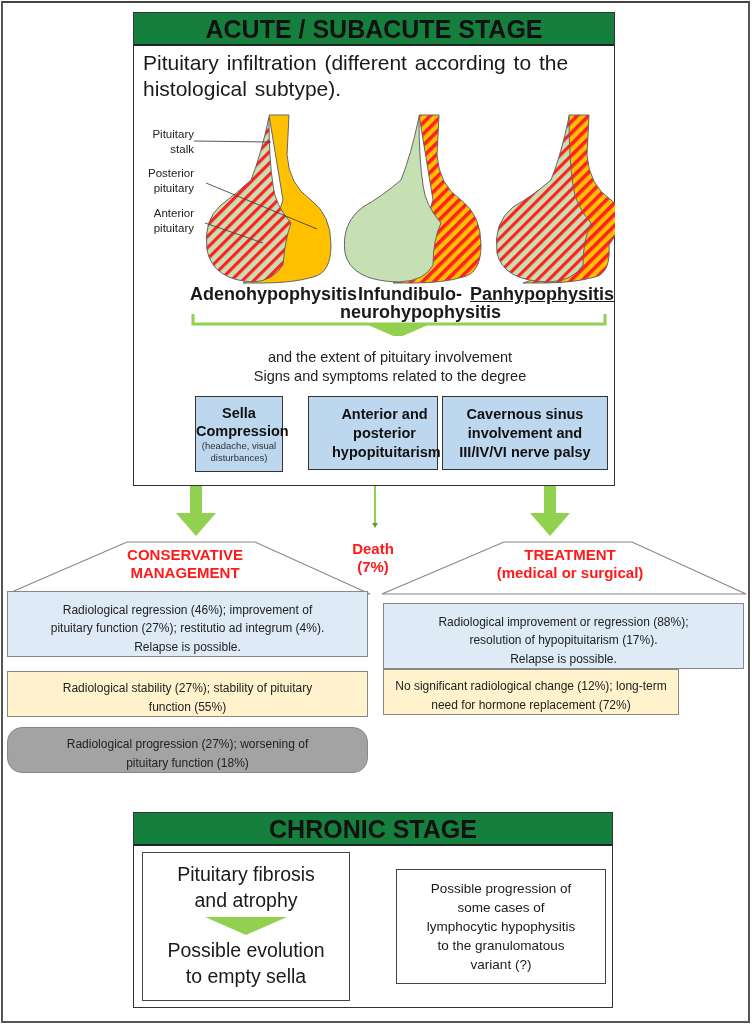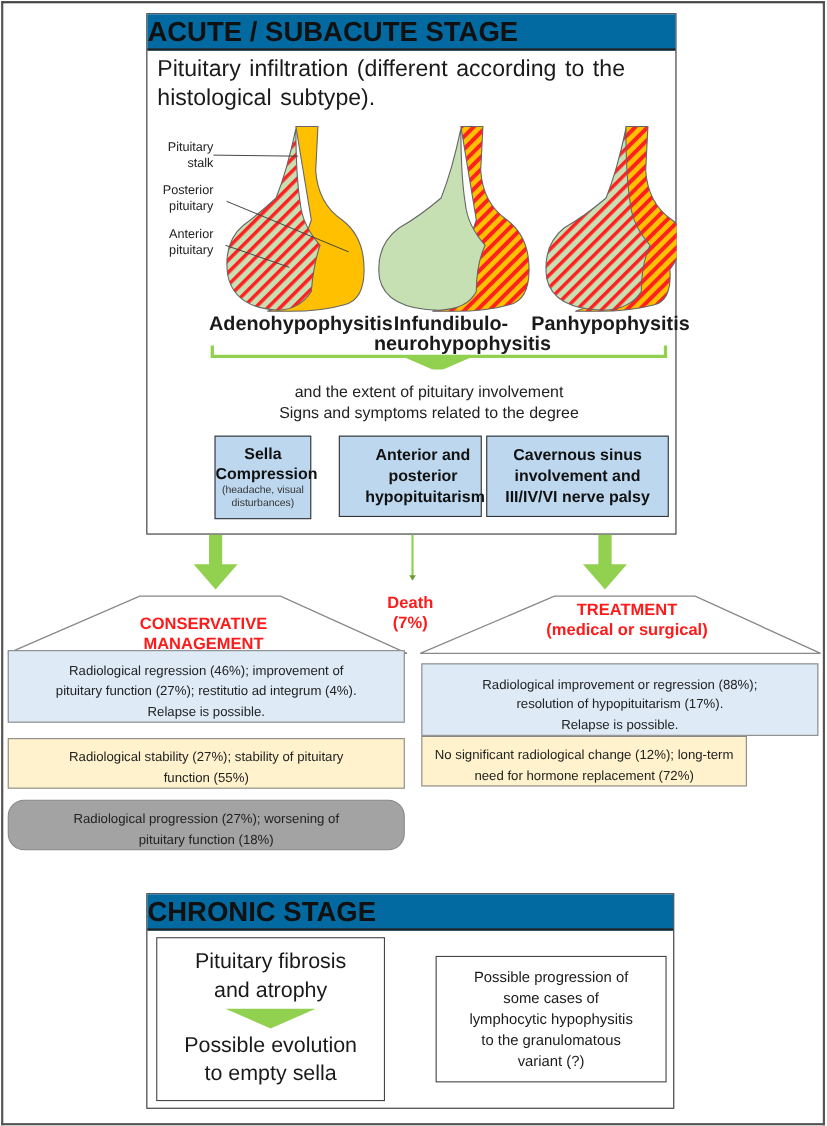--- a/index.html
+++ b/index.html
@@ -1,21 +1,21 @@
 <!DOCTYPE html>
 <html><head>
 <meta charset="utf-8">
 <style>
   html, body { margin:0; padding:0; background:#ffffff; }
   body { width:752px; height:1024px; position:relative; overflow:hidden;
          font-family:"Liberation Sans", sans-serif; color:#1a1a1a; }
   .abs { position:absolute; }
   .outer { left:1px; top:1px; width:745px; height:1018px; border:2px solid #555; border-top:2px solid #444; box-sizing:content-box; }
   .stage-box { border:1.5px solid #333; background:#fff; box-sizing:border-box; }
-  .stage-head { background:#0369a1; border-bottom:2px solid #222; font-weight:bold; color:#111; box-sizing:border-box; }
+  .stage-head { background:#15803d; border-bottom:2px solid #222; text-align:center; font-weight:bold; color:#111; box-sizing:border-box; }
   .acute { left:133px; top:12px; width:482px; height:474px; }
   .acute .stage-head { height:33px; font-size:25px; line-height:33px; }
   .intro { left:143px; top:50px; width:465px; font-size:21px; line-height:26px; text-align:left; word-spacing:2px; }
   .lbl-small { font-size:11.5px; line-height:15px; text-align:right; color:#222; }
   .type-lbl { font-size:18px; font-weight:bold; text-align:center; line-height:18px; }
   .signs { left:180px; top:348px; width:420px; text-align:center; font-size:14.5px; line-height:19px; color:#222; }
   .bluebox { background:#bdd7ee; border:1.5px solid #333; box-sizing:border-box; text-align:center; display:flex; flex-direction:column; justify-content:center; font-weight:bold; color:#111; }
   .mgmt-title { color:#ff1a1a; font-weight:bold; text-align:center; font-size:15px; line-height:18px; }
   .res { box-sizing:border-box; border:1px solid #888; text-align:center; font-size:12px; line-height:18.5px; color:#222; display:flex; flex-direction:column; justify-content:flex-end; }
   .res.blue { background:#deebf7; }
@@ -77,21 +77,21 @@
 <div class="abs lbl-small" style="left:130px; top:206px; width:64px;">
   <div>Anterior</div>
   <div>pituitary</div>
 </div>
 
 <div class="abs type-lbl" style="left:190px; top:285px; width:150px;">Adenohypophysitis</div>
 <div class="abs type-lbl" style="left:340px; top:285px; width:140px;">
   <div>Infundibulo-</div>
   <div>neurohypophysitis</div>
 </div>
-<div class="abs type-lbl" style="left:483px; top:285px; width:140px;">Panhypophysitis</div>
+<div class="abs type-lbl" style="left:470px; top:285px; width:140px;text-decoration:underline;">Panhypophysitis</div>
 
 <svg class="abs" style="left:190px; top:312px;" width="420" height="24">
   <path d="M3 2 L3 12 L415 12 L415 2" fill="none" stroke="#92d050" stroke-width="3"></path>
   <polygon points="178,13 238,13 208,26" fill="#92d050"></polygon>
 </svg>
 
 <div class="abs signs">
   <div>and the extent of pituitary involvement</div>
   <div>Signs and symptoms related to the degree</div>
 </div>
@@ -124,21 +124,21 @@
   </g>
   <g>
     <rect x="384" y="0" width="12" height="28" fill="#92d050"></rect>
     <polygon points="370,27 410,27 390,50" fill="#92d050"></polygon>
   </g>
 </svg>
 
 <svg class="abs" style="left:5px; top:540px;" width="370" height="55">
   <polygon points="2,54 122,2 250,2 365,54" fill="#fff" stroke="#888" stroke-width="1.2"></polygon>
 </svg>
-<div class="abs mgmt-title" style="left:100px; top:559px; width:170px;">
+<div class="abs mgmt-title" style="left:100px; top:546px; width:170px;">
   <div>CONSERVATIVE</div>
   <div>MANAGEMENT</div>
 </div>
 
 <div class="abs mgmt-title" style="left:345px; top:540px; width:56px;">
   <div>Death</div>
   <div>(7%)</div>
 </div>
 
 <svg class="abs" style="left:380px; top:540px;" width="370" height="55">

